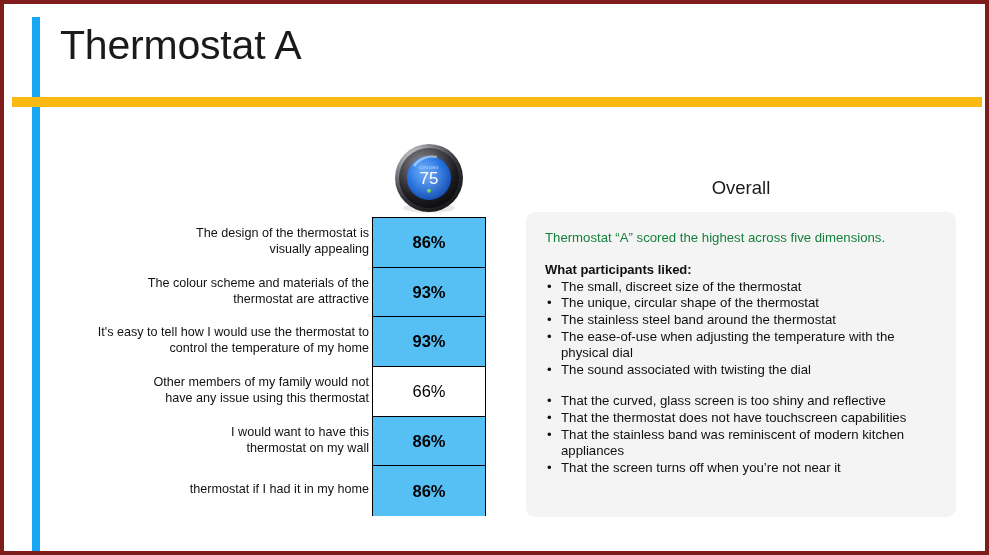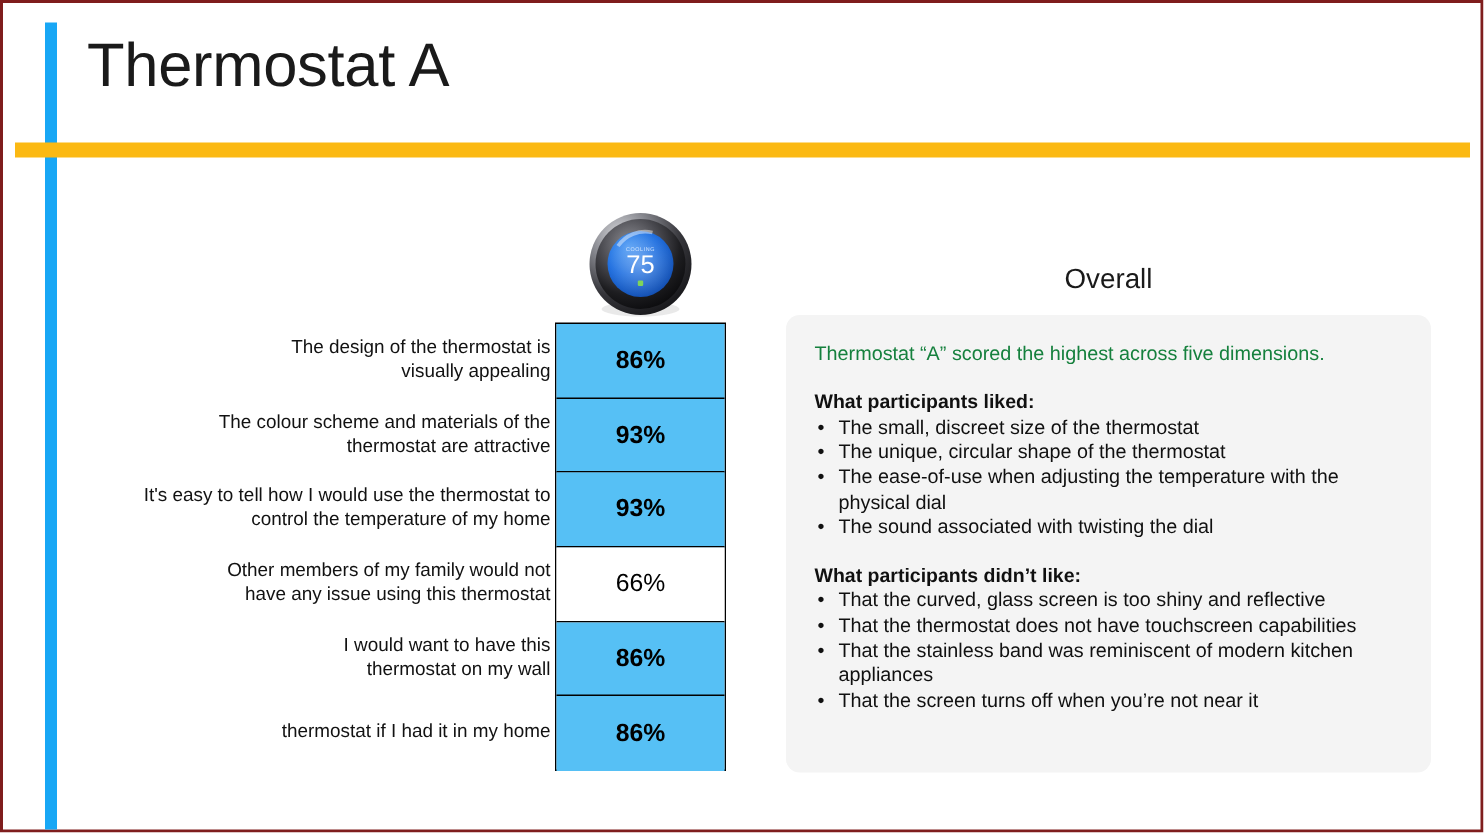--- a/index.html
+++ b/index.html
@@ -8,21 +8,21 @@
     background: #ffffff;
   }
   body {
     font-family: "Liberation Sans", sans-serif;
   }
   #slide {
     position: relative;
     width: 989px;
     height: 555px;
     background: #ffffff;
-    border: 2px solid #7f1d1d;
+    border: 4px solid #7f1d1d;
     box-sizing: border-box;
     overflow: hidden;
   }
 
   
   #accent-vertical {
     position: absolute;
     left: 28px;
     top: 13px;
     width: 8px;
@@ -258,24 +258,24 @@
     </div>
 
   <div id="overall-heading">Overall</div>
 
   <div id="overall-panel">
     <div class="panel-intro">Thermostat “A” scored the highest across five dimensions.</div>
     <div class="panel-subheading">What participants liked:</div>
     <ul class="panel-bullets" id="liked-list">
         <li>The small, discreet size of the thermostat</li>
         <li>The unique, circular shape of the thermostat</li>
+        <li>The stainless steel band around the thermostat</li>
         <li>The ease-of-use when adjusting the temperature with the physical dial</li>
         <li>The sound associated with twisting the dial</li>
       </ul>
-    <div class="panel-subheading">What participants didn’t like:</div>
     <ul class="panel-bullets last" id="disliked-list">
         <li>That the curved, glass screen is too shiny and reflective</li>
         <li>That the thermostat does not have touchscreen capabilities</li>
         <li>That the stainless band was reminiscent of modern kitchen appliances</li>
         <li>That the screen turns off when you’re not near it</li>
       </ul>
   </div>
 
 </div>
 

